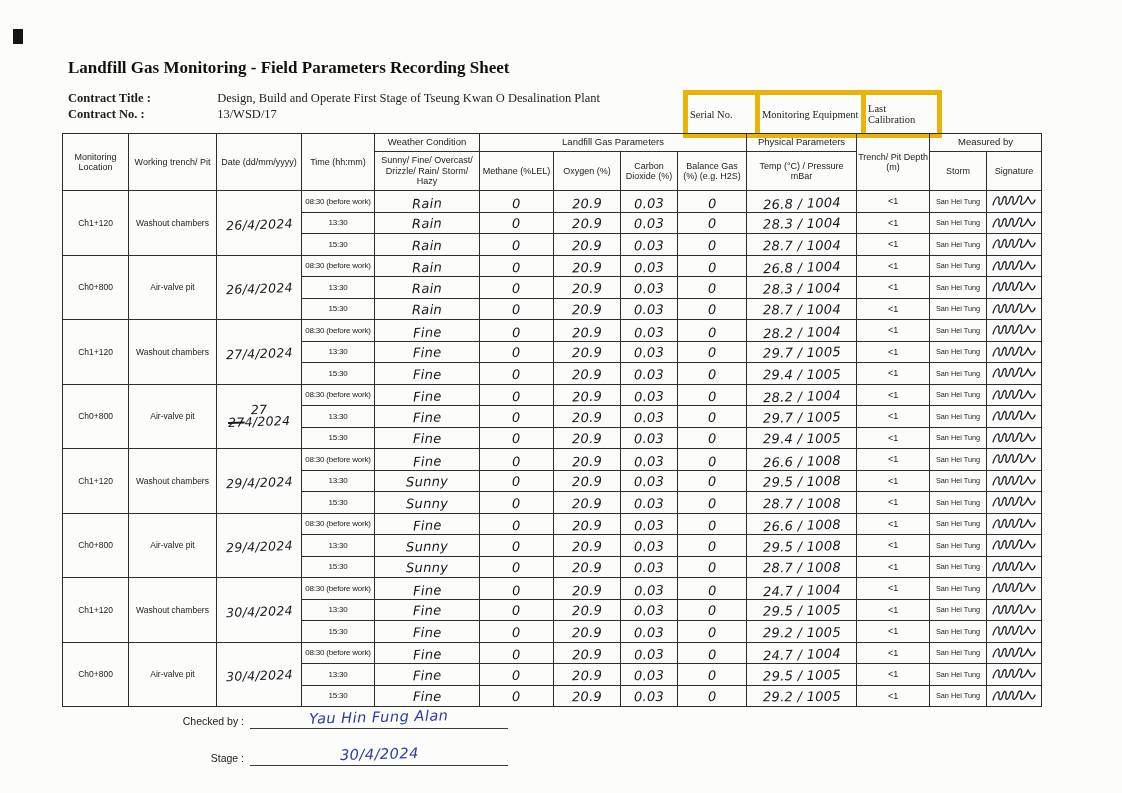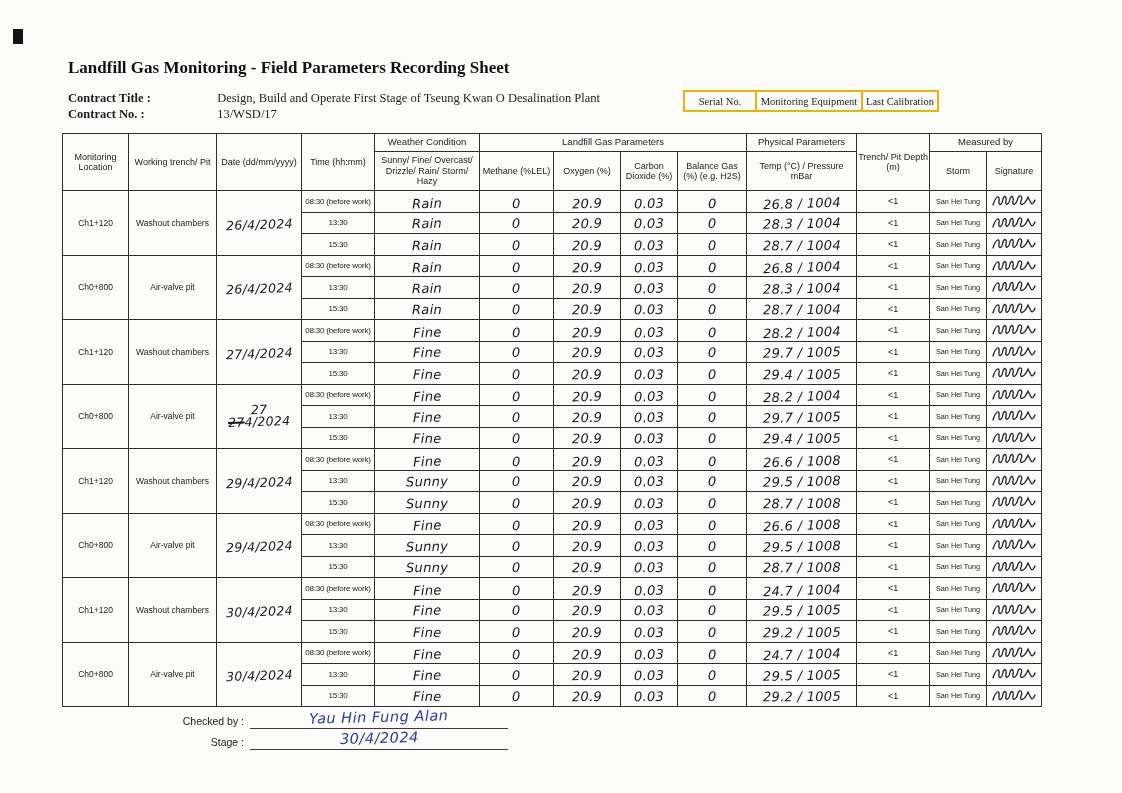--- a/index.html
+++ b/index.html
@@ -11,21 +11,21 @@
   .scan-mark{position:absolute;left:13px;top:29px;width:10px;height:15px;background:#151515;}
   .title{
     position:absolute;left:68px;top:58px;
     font-family:"Liberation Serif", serif;font-weight:bold;font-size:17px;color:#111;
   }
   .contract-line{position:absolute;left:68px;font-family:"Liberation Serif", serif;font-size:12.5px;}
   .contract-line .lbl{font-weight:bold;display:inline-block;width:146px;}
   .c1{top:91px}.c2{top:107px}
   
   .equip{position:absolute;left:683px;top:90px;border-collapse:collapse;table-layout:fixed;}
-  .equip td{border:2px solid #eab308;text-align:center;vertical-align:middle;height:18px;padding:0 2px;}
+  .equip td{border:5px solid #eab308;vertical-align:middle;height:18px;padding:8px 2px;}
   .equip .eh{font-family:"Liberation Serif", serif;font-size:10.5px;}
   .equip .ev{font-size:9.5px;}
   
   .main{position:absolute;left:62px;top:133px;border-collapse:collapse;table-layout:fixed;width:979px;}
   .main th,.main td{border:1px solid #2e2e2e;vertical-align:middle;text-align:center;padding:0 1px;overflow:visible;}
   .main thead th{font-weight:normal;font-size:9px;line-height:1.15;color:#222;}
   .main thead .grp{font-size:9.5px;height:17px;}
   .main thead .sub{height:38px;}
   .main tbody tr{height:21.5px;}
   .printed{font-size:8.5px;color:#222;}
@@ -39,21 +39,21 @@
   }
   td.hwcell{font-family:"DejaVu Sans", sans-serif;}
   .main tbody tr:nth-child(3n+1) .hw{transform:rotate(-2deg) translateY(1px);}
   .main tbody tr:nth-child(3n) .hw{transform:rotate(-0.5deg);}
   .c-date .hw{font-size:12.5px;}
   .date-above{display:block;font-size:11px;line-height:9px;margin-bottom:-2px;}
   .c-date s{text-decoration-thickness:2px;}
   .c-sig svg{display:block;margin:0 auto;}
   
   .footer{position:absolute;left:148px;top:708px;}
-  .frow{display:flex;align-items:flex-end;margin-bottom:0;}
+  .frow{display:flex;align-items:flex-end;margin-bottom:16px;}
   .frow .flbl{width:96px;text-align:right;font-size:10.5px;color:#222;padding-bottom:2px;}
   .frow .fline{width:258px;border-bottom:1.4px solid #3a3a3a;text-align:center;height:20px;margin-left:6px;}
   .blue-hw{
     font-family:"DejaVu Sans", sans-serif;font-style:italic;font-size:14.5px;
     color:#2a3ba4;display:inline-block;transform:rotate(-1.5deg);letter-spacing:0.5px;
   }
 </style>
 </head>
 <body>
 

